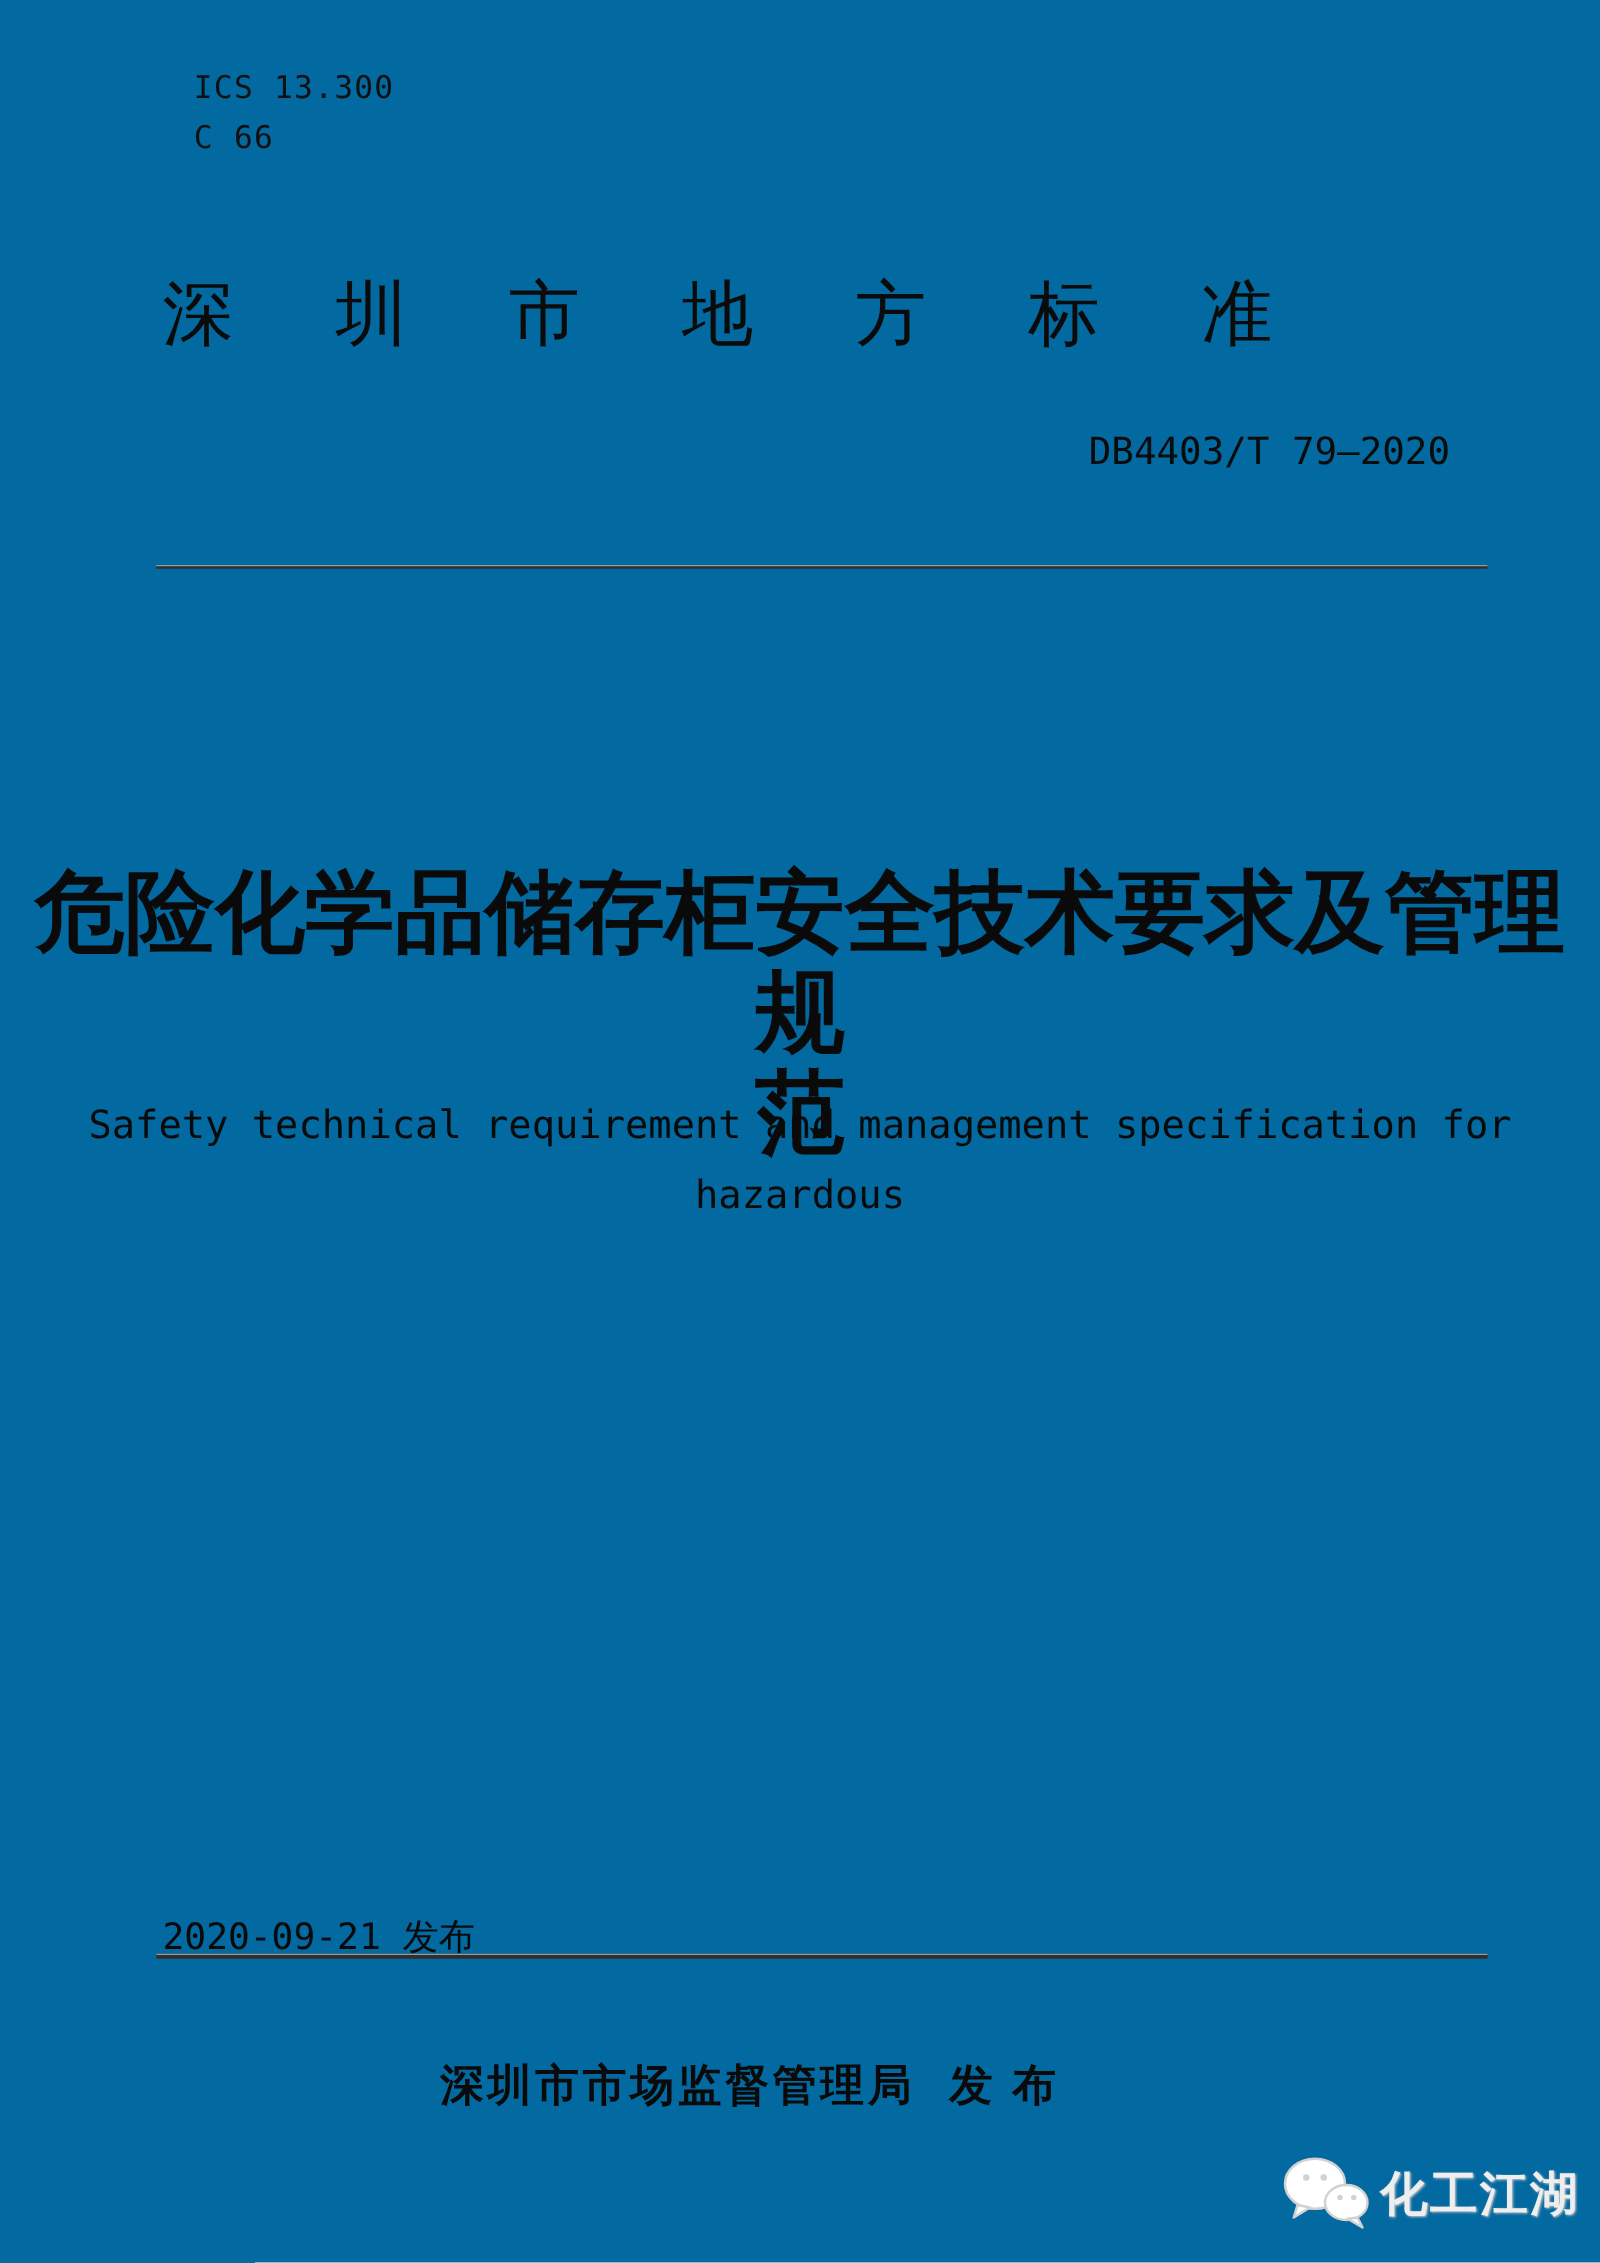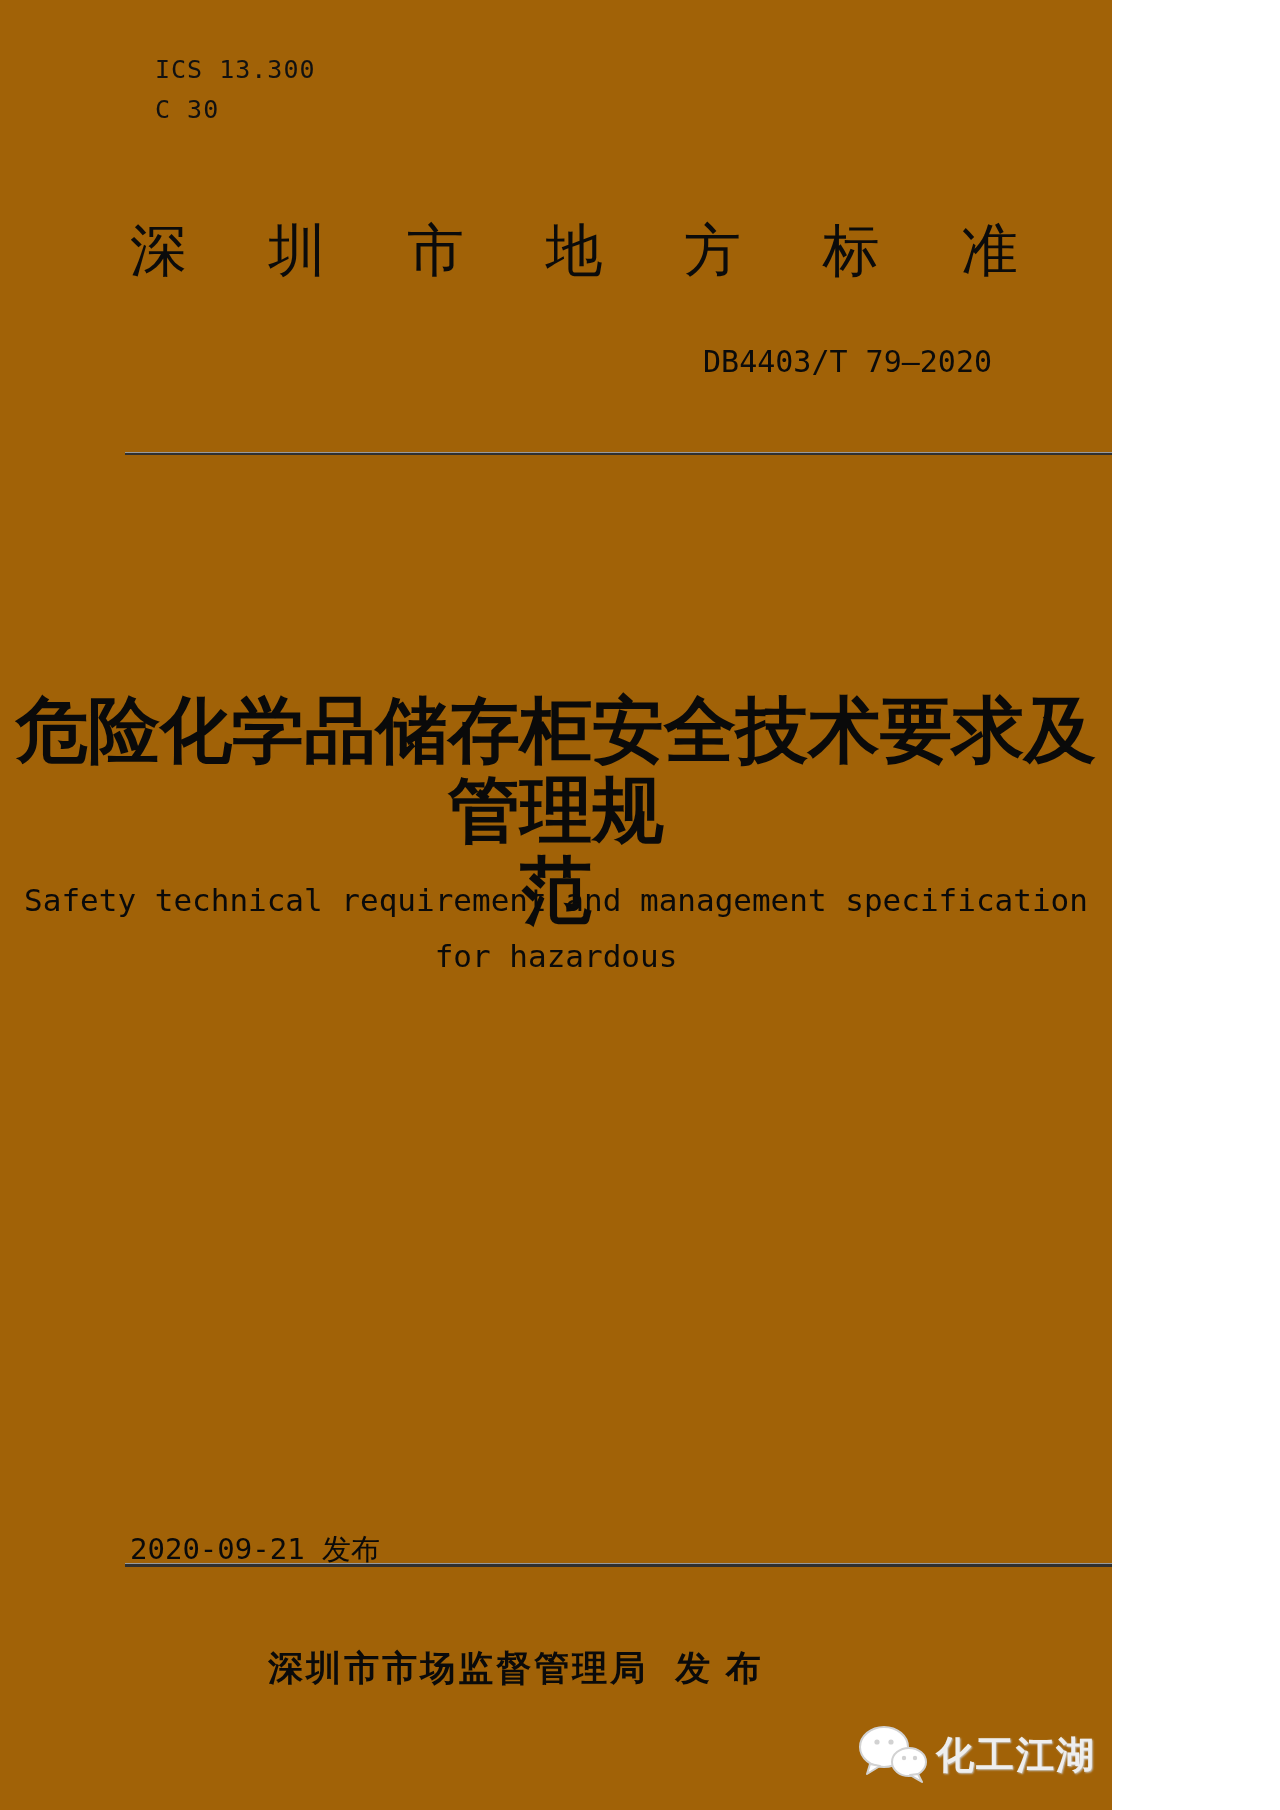--- a/index.html
+++ b/index.html
@@ -1,23 +1,23 @@
 <!DOCTYPE html>
 <html><head>
 <meta charset="utf-8">
 <style>
   * { margin: 0; padding: 0; box-sizing: border-box; }
   html, body { background: #ffffff; }
   body { font-family: "Liberation Sans", sans-serif; }
 
   .page {
     position: relative;
-    width: 1112px;
+    width: 1280px;
     height: 1810px;
-    background: #a16207;
+    background: #0369a1;
     overflow: hidden;
     color: #111111;
   }
 
   
   .ics-block {
     position: absolute;
     left: 155px;
     top: 50px;
     font-family: "DejaVu Sans Mono", monospace;
@@ -144,21 +144,21 @@
     white-space: nowrap;
   }
 </style>
 </head>
 <body>
 
 <div class="page">
 
   <div class="ics-block">
     <div>ICS 13.300</div>
-    <div>C 30</div>
+    <div>C 66</div>
   </div>
 
 
   <div class="std-name-row">
     <span>深</span>
     <span>圳</span>
     <span>市</span>
     <span>地</span>
     <span>方</span>
     <span>标</span>

